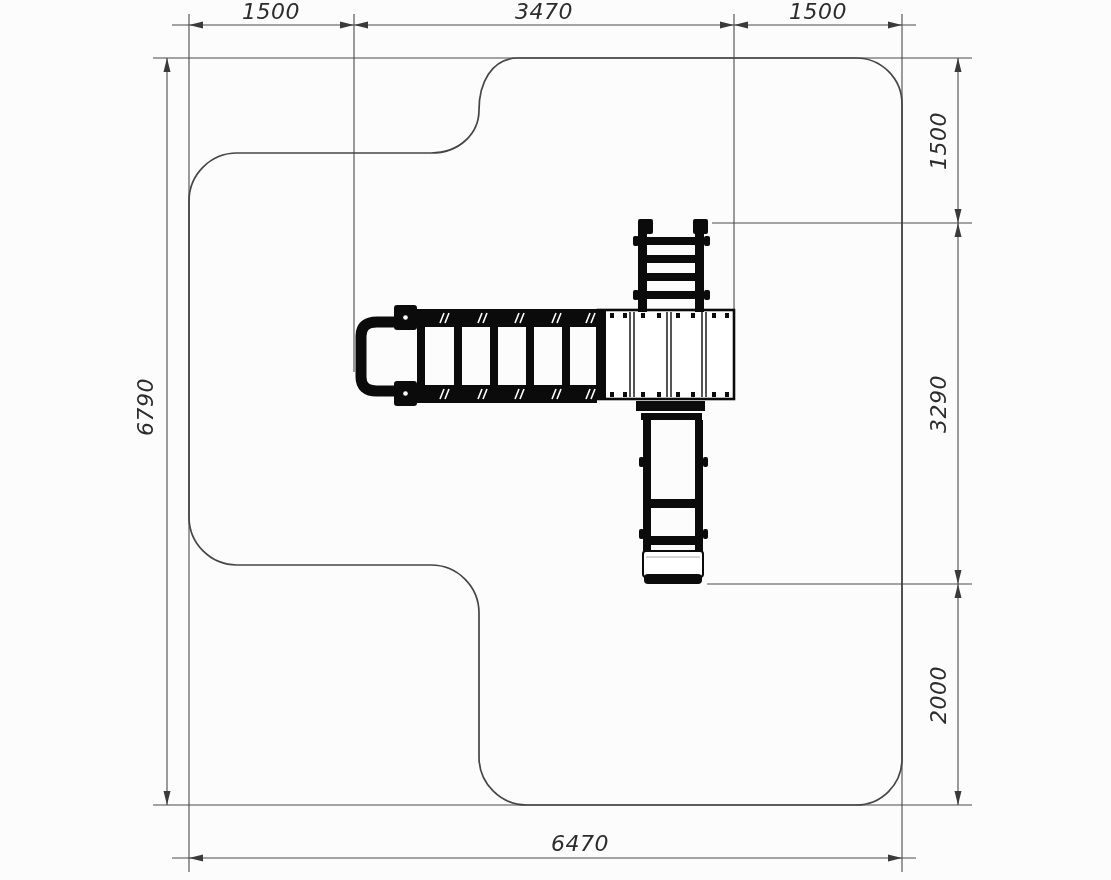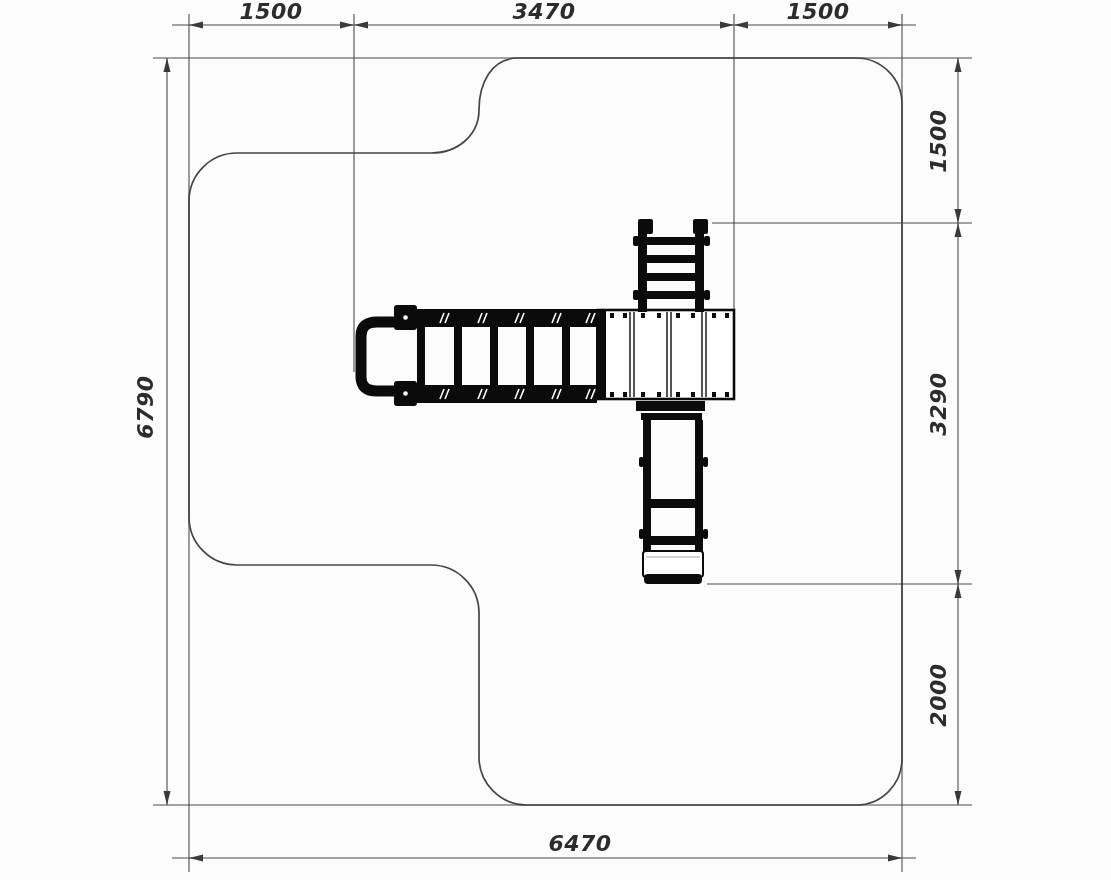--- a/index.html
+++ b/index.html
@@ -2,21 +2,20 @@
 <html><head>
 <meta charset="utf-8">
 <style>
   html,body{margin:0;padding:0;background:#ffffff;}
   .canvas{
     position:relative;
     width:1111px;height:880px;
     background:#fcfcfc;
     overflow:hidden;
     font-family:"DejaVu Sans", sans-serif;
-    font-weight:bold;
   }
   svg{display:block;}
   .dim-text{
     font-family:"DejaVu Sans", sans-serif;
     font-style:italic;
     font-size:22px;
     fill:#2c2c2c;
     letter-spacing:0.5px;
   }
   .thin{stroke:#4a4a4a;stroke-width:1.1;fill:none;}

